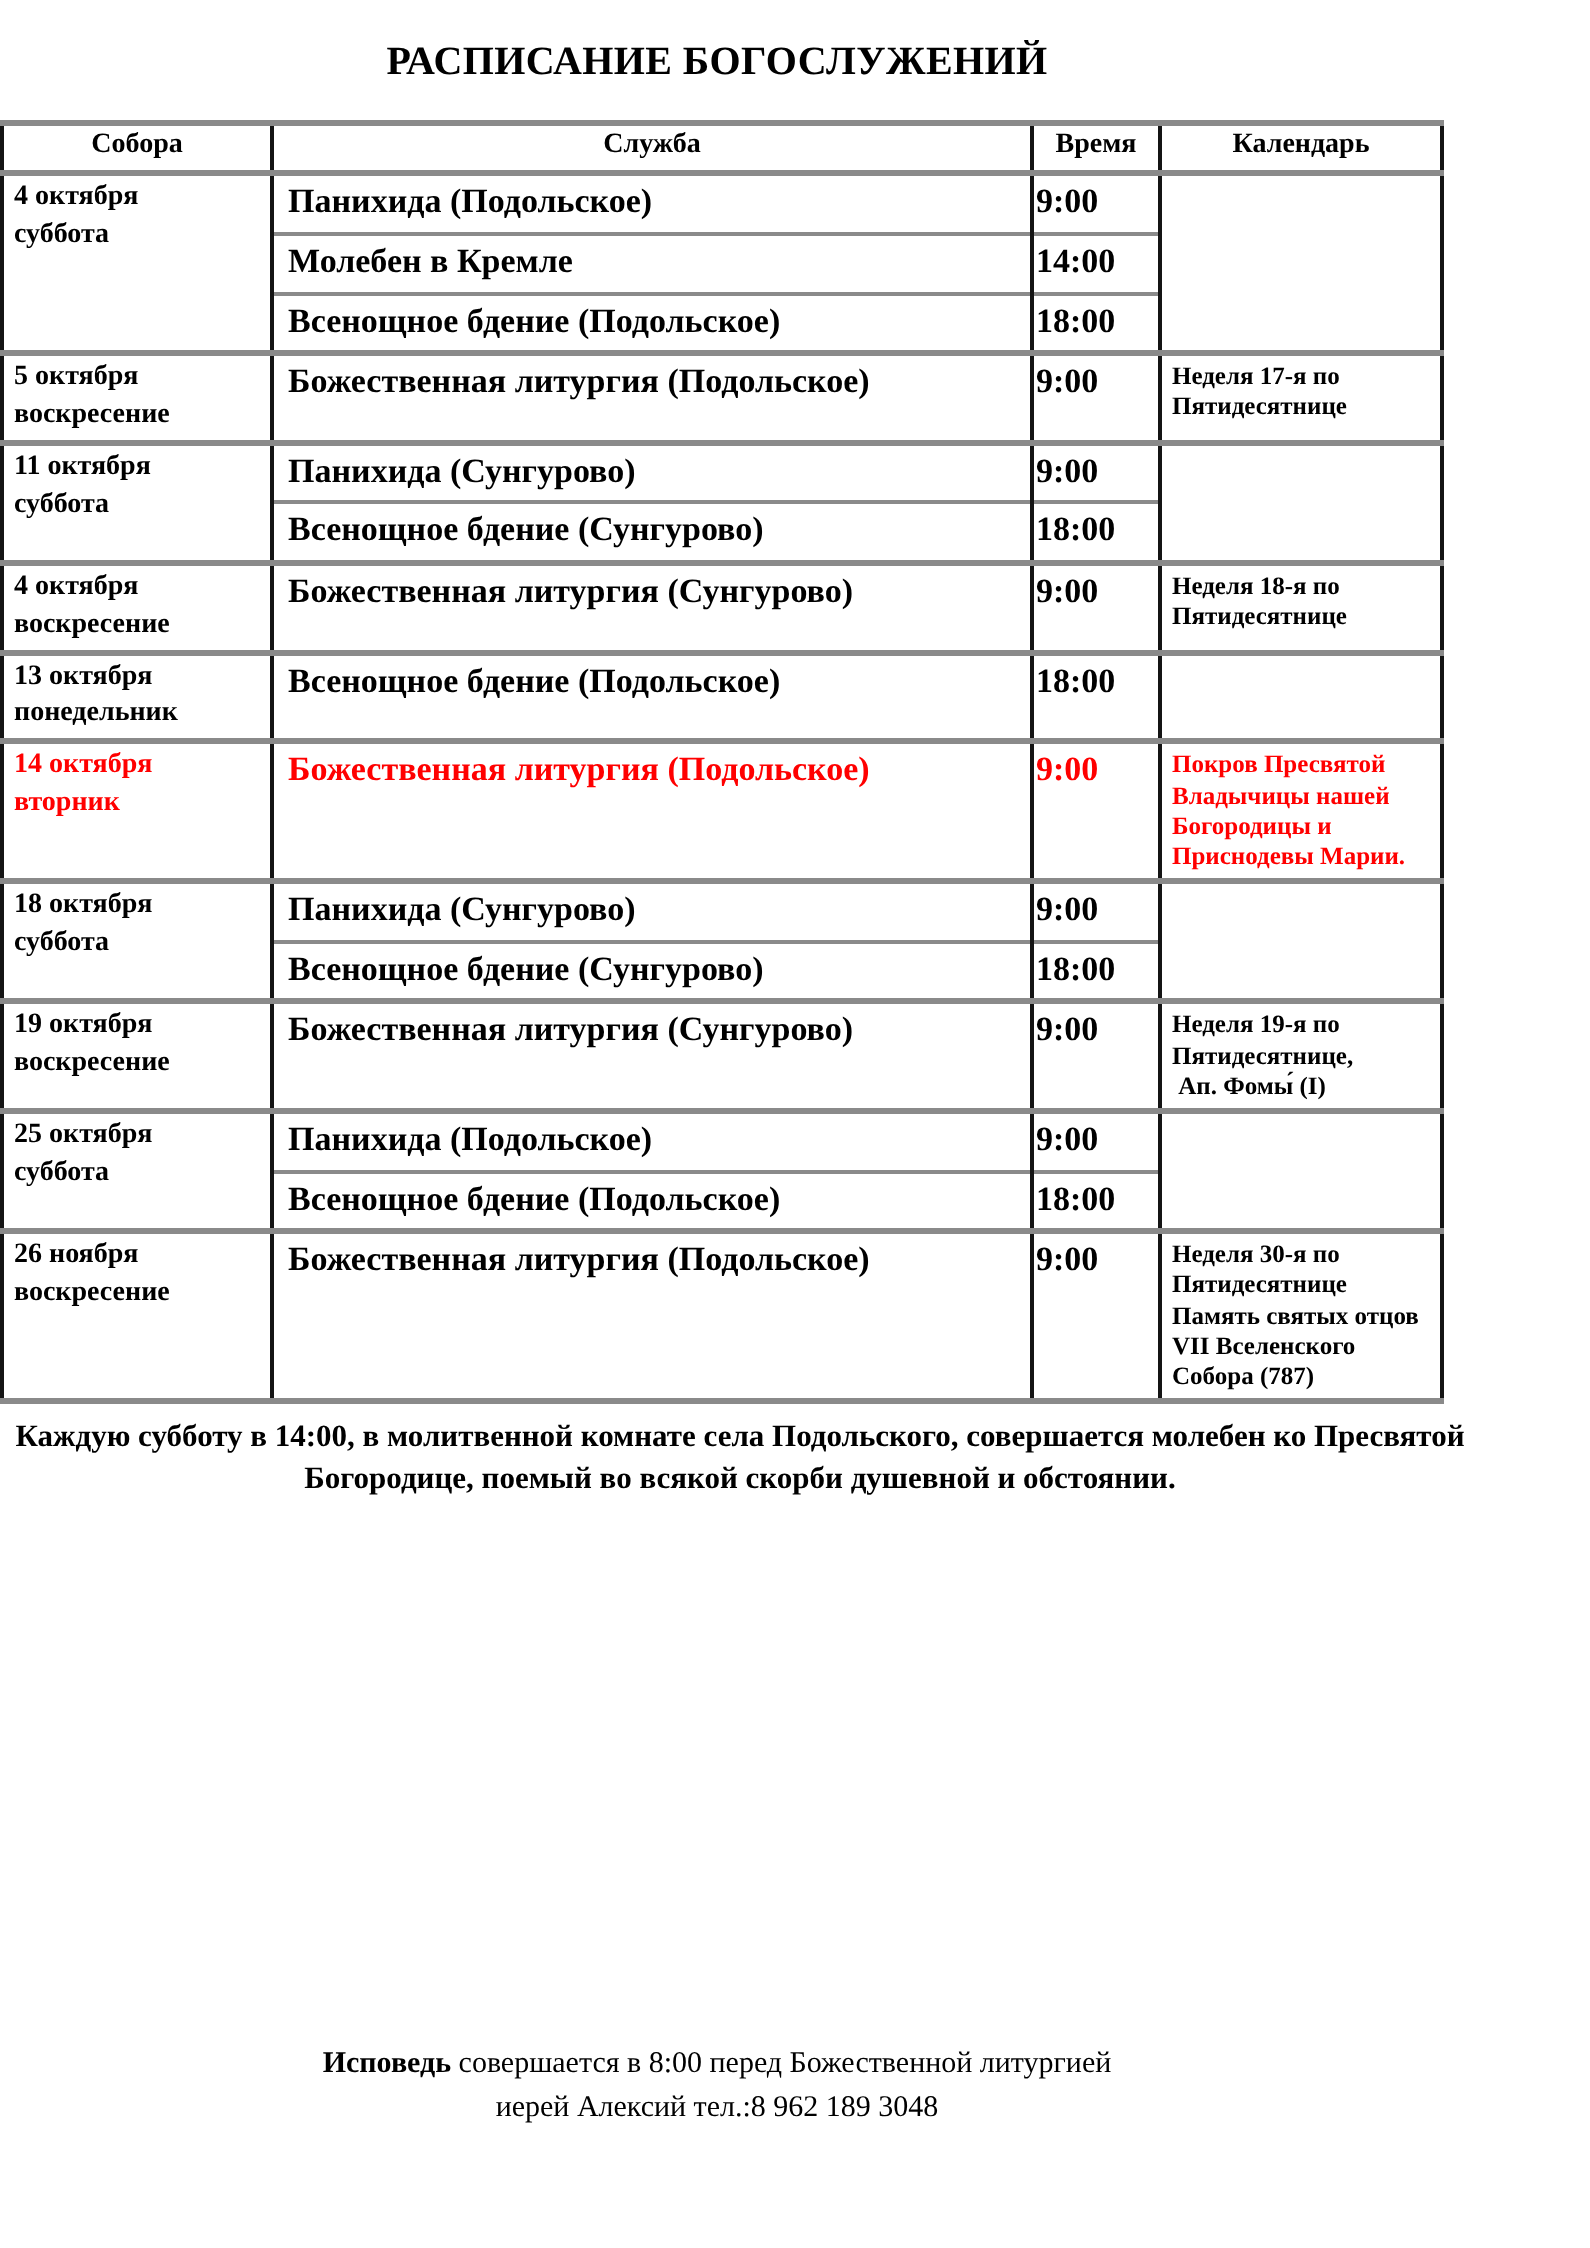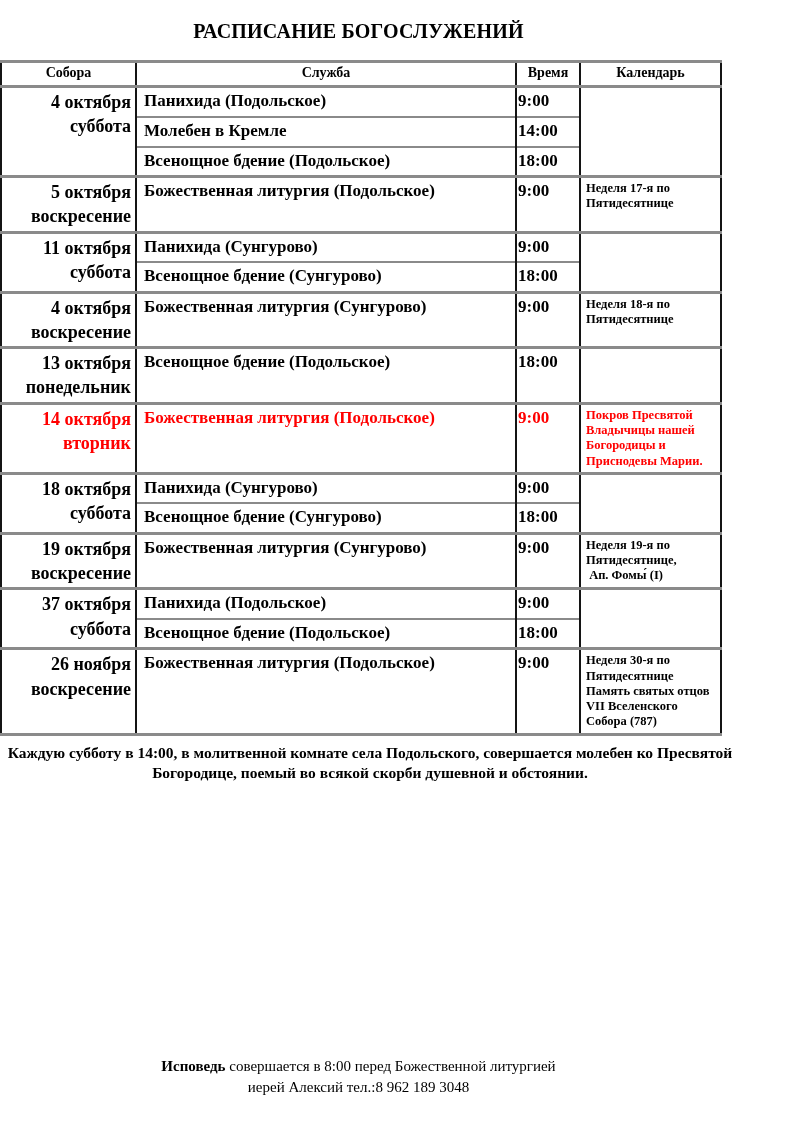--- a/index.html
+++ b/index.html
@@ -47,22 +47,22 @@
     padding:2px 2px;
   }
   .col-date{width:135px;}
   .col-service{width:380px;}
   .col-time{width:64px;margin-left:40px;}
   .col-calendar{width:141px;}
   tbody tr{height:30px;}
   tr.group-start td{border-top:3px solid var(--border-gray);}
   tr.sub-row td{border-top:2px solid var(--border-gray);}
   td.date-cell{
-    font-size:18px;font-weight:bold;
-    padding:2px 4px 2px 5px;line-height:1.35;text-align:right;
+    font-size:14px;font-weight:bold;
+    padding:2px 4px 2px 5px;line-height:1.35;
   }
   td.service-cell{
     font-size:17px;font-weight:bold;
     padding:2px 4px 2px 7px;line-height:1.35;
     white-space:nowrap;
   }
   td.time-cell{
     font-size:17px;font-weight:bold;
     text-align:left;
     padding:2px 1px;line-height:1.35;
@@ -190,21 +190,21 @@
             <div class="date-line">19 октября</div>
             <div class="day-line">воскресение</div>
           </td>
           <td class="service-cell">Божественная литургия (Сунгурово)</td>
           <td class="time-cell">9:00</td>
           <td class="calendar-cell" rowspan="1">Неделя 19-я по Пятидесятнице,
 &nbsp;Ап. Фомы́ (I)</td>
         </tr>
         <tr class="group-start">
           <td class="date-cell" rowspan="2">
-            <div class="date-line">37 октября</div>
+            <div class="date-line">25 октября</div>
             <div class="day-line">суббота</div>
           </td>
           <td class="service-cell">Панихида (Подольское)</td>
           <td class="time-cell">9:00</td>
           <td class="calendar-cell" rowspan="2"></td>
         </tr>
         <tr class="sub-row">
           <td class="service-cell">Всенощное бдение (Подольское)</td>
           <td class="time-cell">18:00</td>
         </tr>

